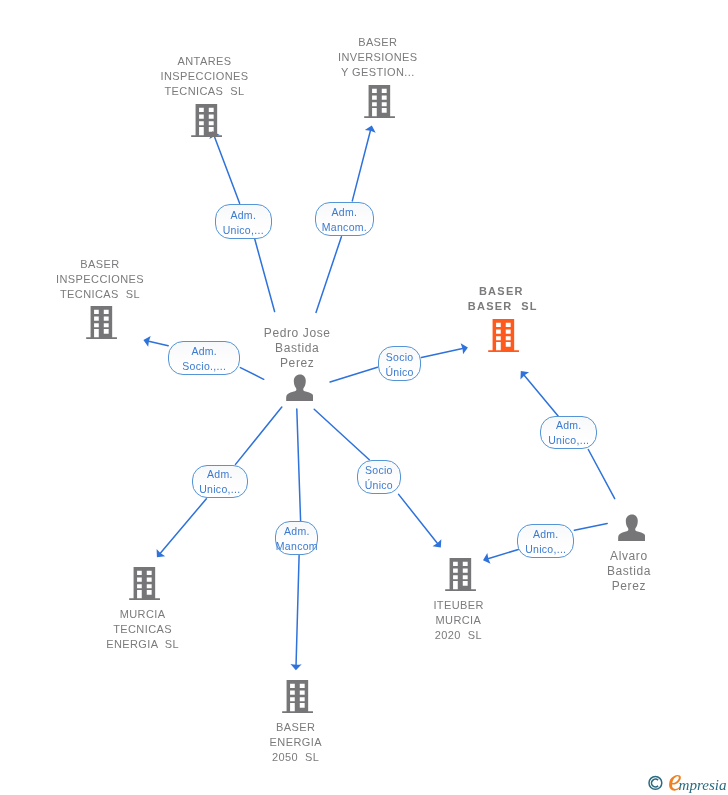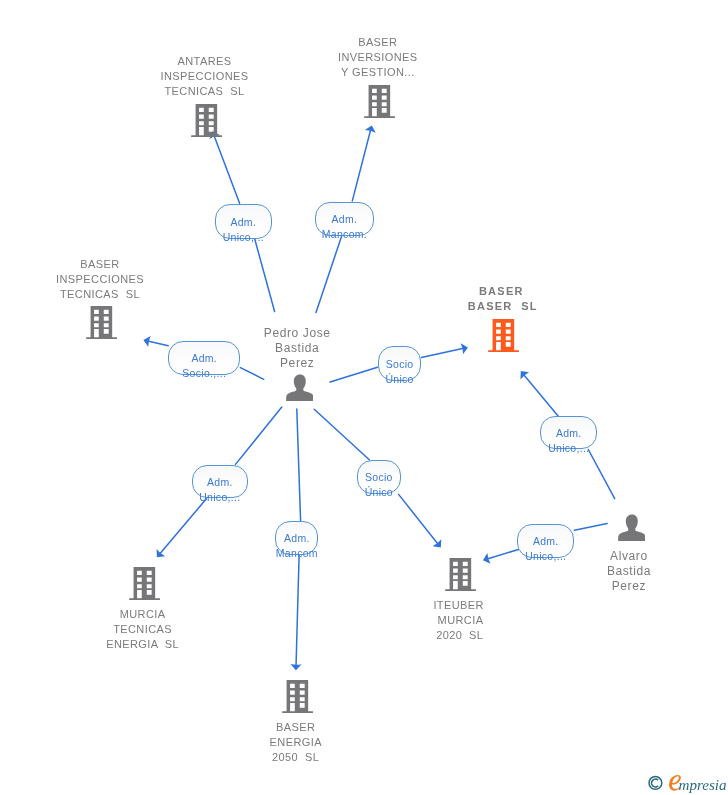--- a/index.html
+++ b/index.html
@@ -9,21 +9,21 @@
   #graph{position:absolute;left:0;top:0;width:728px;height:795px;}
   .node{position:absolute;text-align:center;}
   .nlabel{color:#7b7b7d;font-size:11px;line-height:15px;white-space:pre;
           letter-spacing:0.4px;}
   .nlabel.bold{font-weight:bold;letter-spacing:1.25px;}
   .nicon{display:block;}
   .edgelabel{position:absolute;border:1.5px solid #5594d5;border-radius:15px;
      background:linear-gradient(#f7f8f9,#fdfdfe 55%,#ffffff);color:#3b7ad0;
      font-size:10.5px;letter-spacing:0.3px;
      line-height:15px;text-align:center;box-sizing:border-box;
-     display:flex;flex-direction:column;align-items:center;justify-content:center;
+     display:flex;flex-direction:column;align-items:center;justify-content:flex-end;
      padding-top:16px;}
   .edgelabel span{display:block;white-space:nowrap;}
   #logo{position:absolute;left:647px;top:771px;}
 </style>
 </head>
 <body>
 
 <svg id="graph" width="728" height="795" viewBox="0 0 728 795">
     <g>
       <path d="M274.60 311.50 L254.80 239.30" stroke="#2e72db" stroke-width="1.5" stroke-linecap="round" fill="none"></path>
@@ -127,21 +127,21 @@
         <path d="M8.74 0 H51.67 V62.2 H8.74 Z M0 62.2 H61.21 V65.6 H0 Z M15.7 7.55 H25.04 V15.7 H15.7 Z M15.7 21.1 H25.04 V29.4 H15.7 Z M15.7 34.2 H25.04 V42.2 H15.7 Z M34.97 7.55 H44.71 V15.7 H34.97 Z M34.97 21.1 H44.71 V29.4 H34.97 Z M34.97 34.2 H44.71 V42.2 H34.97 Z M15.7 45.7 H25.04 V62.2 H15.7 Z M34.97 45.7 H44.71 V55.0 H34.97 Z " fill="#767678" fill-rule="evenodd"></path>
       </svg>
     </div>
     <div class="node" style="left: 269.6px; top: 680px; width: 52px; height: 85.1px;">
       <div class="nlabel" style="font-size: 11px; letter-spacing: 0.4px; position: absolute; left: 0px; width: 52px; top: 40.1px;"><div>BASER</div><div>ENERGIA</div><div>2050  SL</div></div>
       <svg class="nicon" width="31.2" height="33" viewBox="0 0 61.3 65.6" style="position: absolute; left: 12.4px; top: 0px;">
         <path d="M8.74 0 H51.67 V62.2 H8.74 Z M0 62.2 H61.21 V65.6 H0 Z M15.7 7.55 H25.04 V15.7 H15.7 Z M15.7 21.1 H25.04 V29.4 H15.7 Z M15.7 34.2 H25.04 V42.2 H15.7 Z M34.97 7.55 H44.71 V15.7 H34.97 Z M34.97 21.1 H44.71 V29.4 H34.97 Z M34.97 34.2 H44.71 V42.2 H34.97 Z M15.7 45.7 H25.04 V62.2 H15.7 Z M34.97 45.7 H44.71 V55.0 H34.97 Z " fill="#767678" fill-rule="evenodd"></path>
       </svg>
     </div>
     <div class="node" style="left: 433.4px; top: 557.5px; width: 50px; height: 85.3px;">
-      <div class="nlabel" style="font-size: 11px; letter-spacing: 0.4px; position: absolute; left: 0px; width: 50px; top: 40.3px; text-align: right;"><div>ITEUBER</div><div>MURCIA</div><div>2020  SL</div></div>
+      <div class="nlabel" style="font-size: 11px; letter-spacing: 0.4px; position: absolute; left: 0px; width: 50px; top: 40.3px;"><div>ITEUBER</div><div>MURCIA</div><div>2020  SL</div></div>
       <svg class="nicon" width="31.2" height="33" viewBox="0 0 61.3 65.6" style="position: absolute; left: 11.4px; top: 0px;">
         <path d="M8.74 0 H51.67 V62.2 H8.74 Z M0 62.2 H61.21 V65.6 H0 Z M15.7 7.55 H25.04 V15.7 H15.7 Z M15.7 21.1 H25.04 V29.4 H15.7 Z M15.7 34.2 H25.04 V42.2 H15.7 Z M34.97 7.55 H44.71 V15.7 H34.97 Z M34.97 21.1 H44.71 V29.4 H34.97 Z M34.97 34.2 H44.71 V42.2 H34.97 Z M15.7 45.7 H25.04 V62.2 H15.7 Z M34.97 45.7 H44.71 V55.0 H34.97 Z " fill="#767678" fill-rule="evenodd"></path>
       </svg>
     </div>
     <div class="node" style="left: 606.9px; top: 514px; width: 44px; height: 79.8px;">
       <div class="nlabel" style="font-size: 12px; letter-spacing: 0.6px; position: absolute; left: 0px; width: 44px; top: 34.8px;"><div>Alvaro</div><div>Bastida</div><div>Perez</div></div>
       <svg class="nicon" width="27.6" height="27.4" viewBox="0 0 54.8 53.6" style="position: absolute; left: 10.7px; top: 0px;">
         <path d="M28.0 0.4 C21.0 0.4 15.5 5.4 15.5 13.0 C15.5 19.0 17.0 23.5 19.1 26.4 C20.2 28.0 20.6 28.6 20.6 30.3 C20.6 32.5 19.1 33.5 15.5 34.6 C11.0 36.0 6.2 37.2 3.6 39.4 C1.0 41.2 0.3 44.0 0.3 48.0 L0.3 53.4 L54.5 53.4 L54.5 48.0 C54.5 44.0 53.8 41.2 51.8 39.4 C48.6 37.2 43.8 36.0 39.3 34.6 C35.7 33.5 34.2 32.5 34.2 30.3 C34.2 28.6 34.6 28.0 35.7 26.4 C37.8 23.5 39.3 19.0 39.3 13.0 C39.3 5.4 34.5 0.4 28.0 0.4 Z" fill="#767678"></path>
       </svg>
     </div>

